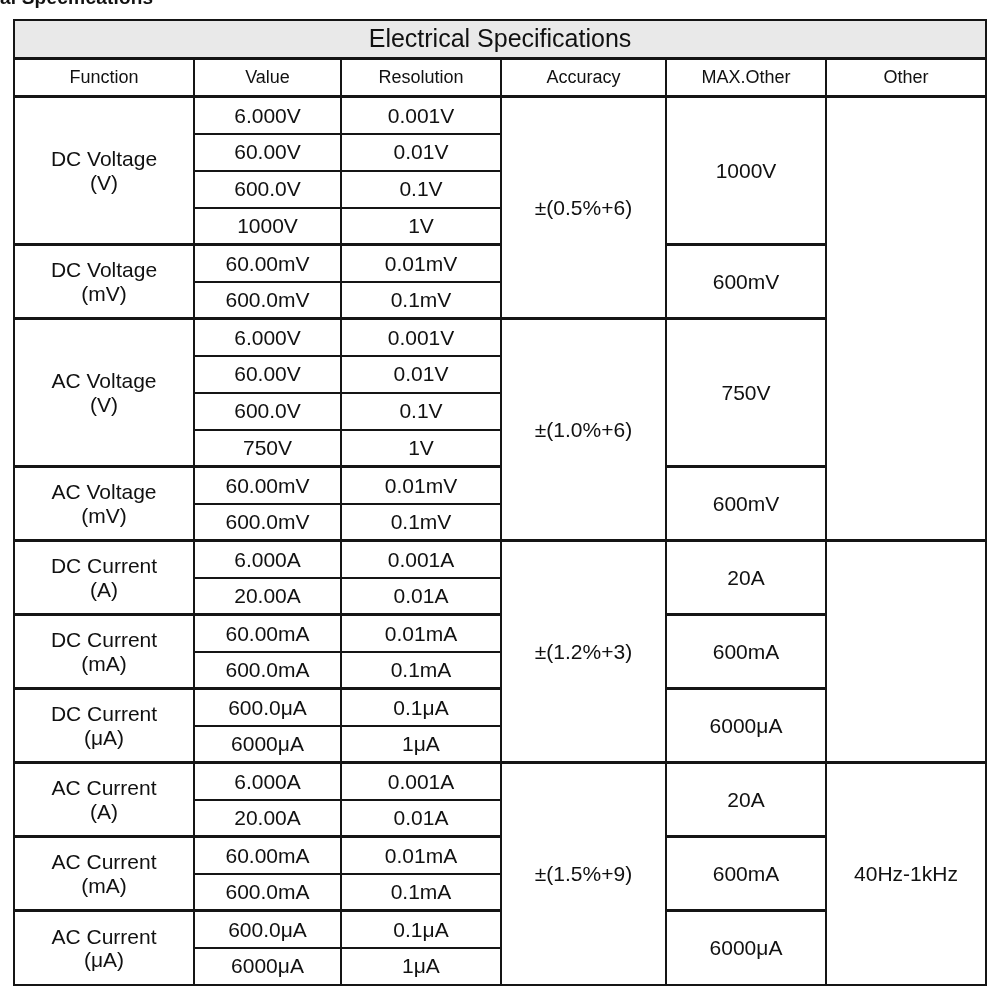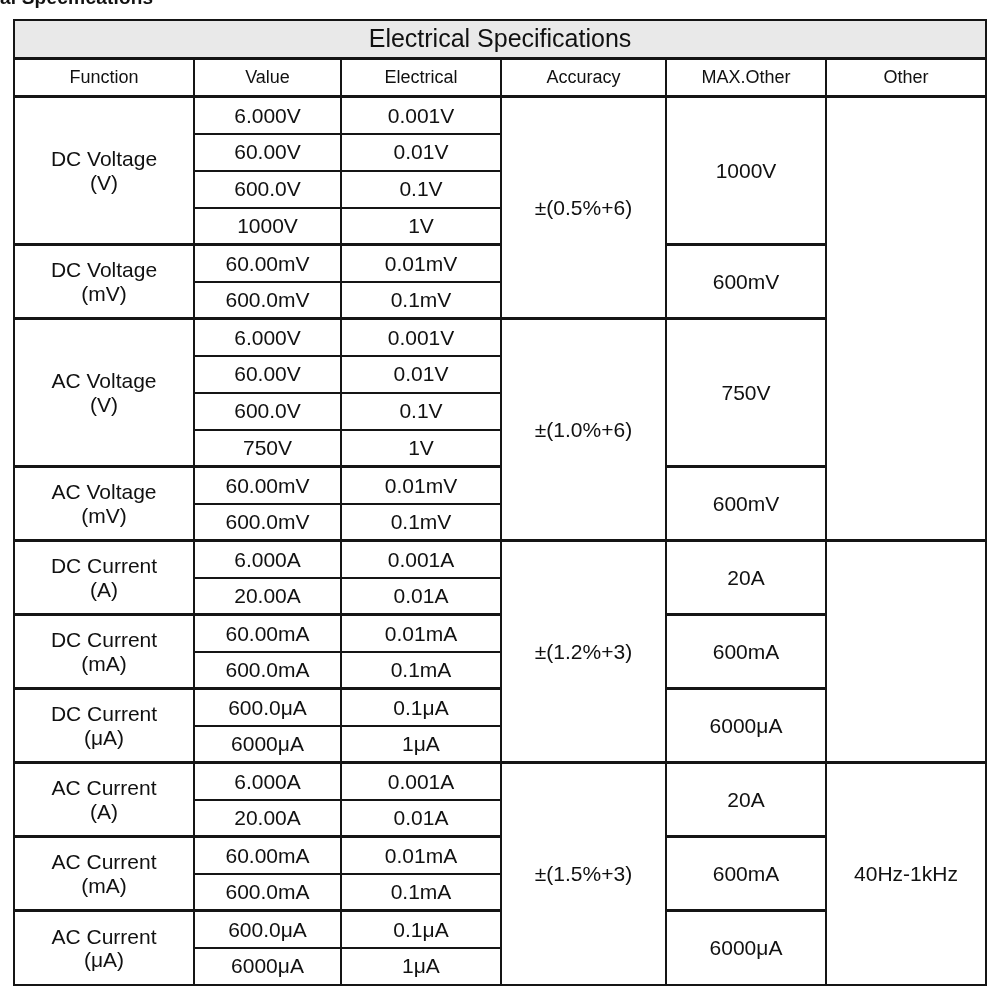--- a/index.html
+++ b/index.html
@@ -145,21 +145,21 @@
           <col class="c-max">
           <col class="c-oth">
       </colgroup>
       <tbody id="tbody">
           <tr class="title-row">
             <td colspan="6">Electrical Specifications</td>
           </tr>
           <tr class="head-row">
             <td>Function</td>
             <td>Value</td>
-            <td>Electrical</td>
+            <td>Resolution</td>
             <td>Accuracy</td>
             <td>MAX.Other</td>
             <td>Other</td>
           </tr>
           <tr class="group-start row-h">
             <td class="fn" rowspan="4">
               <span class="fn-l1">DC Voltage</span>
               <span class="fn-l2">(V)</span>
             </td>
             <td class="rng">6.000V</td>
@@ -270,21 +270,21 @@
             <td class="rng">6000μA</td>
             <td class="res">1μA</td>
           </tr>
           <tr class="group-start row-h">
             <td class="fn" rowspan="2">
               <span class="fn-l1">AC Current</span>
               <span class="fn-l2">(A)</span>
             </td>
             <td class="rng">6.000A</td>
             <td class="res">0.001A</td>
-            <td class="acc" rowspan="6">±(1.5%+3)</td>
+            <td class="acc" rowspan="6">±(1.5%+9)</td>
             <td class="maxv" rowspan="2">20A</td>
             <td class="oth" rowspan="6">40Hz-1kHz</td>
           </tr>
           <tr class="row-h">
             <td class="rng">20.00A</td>
             <td class="res">0.01A</td>
           </tr>
           <tr class="group-start row-h">
             <td class="fn" rowspan="2">
               <span class="fn-l1">AC Current</span>

